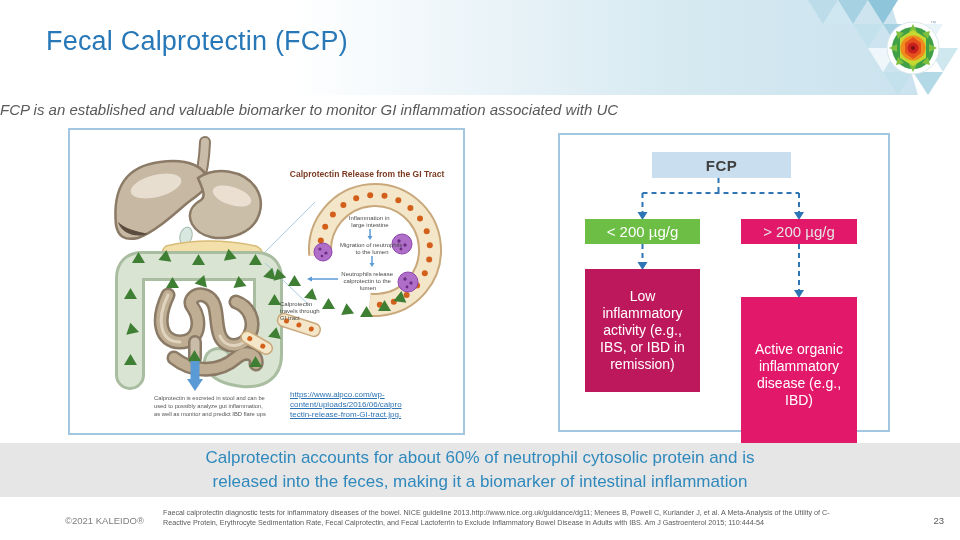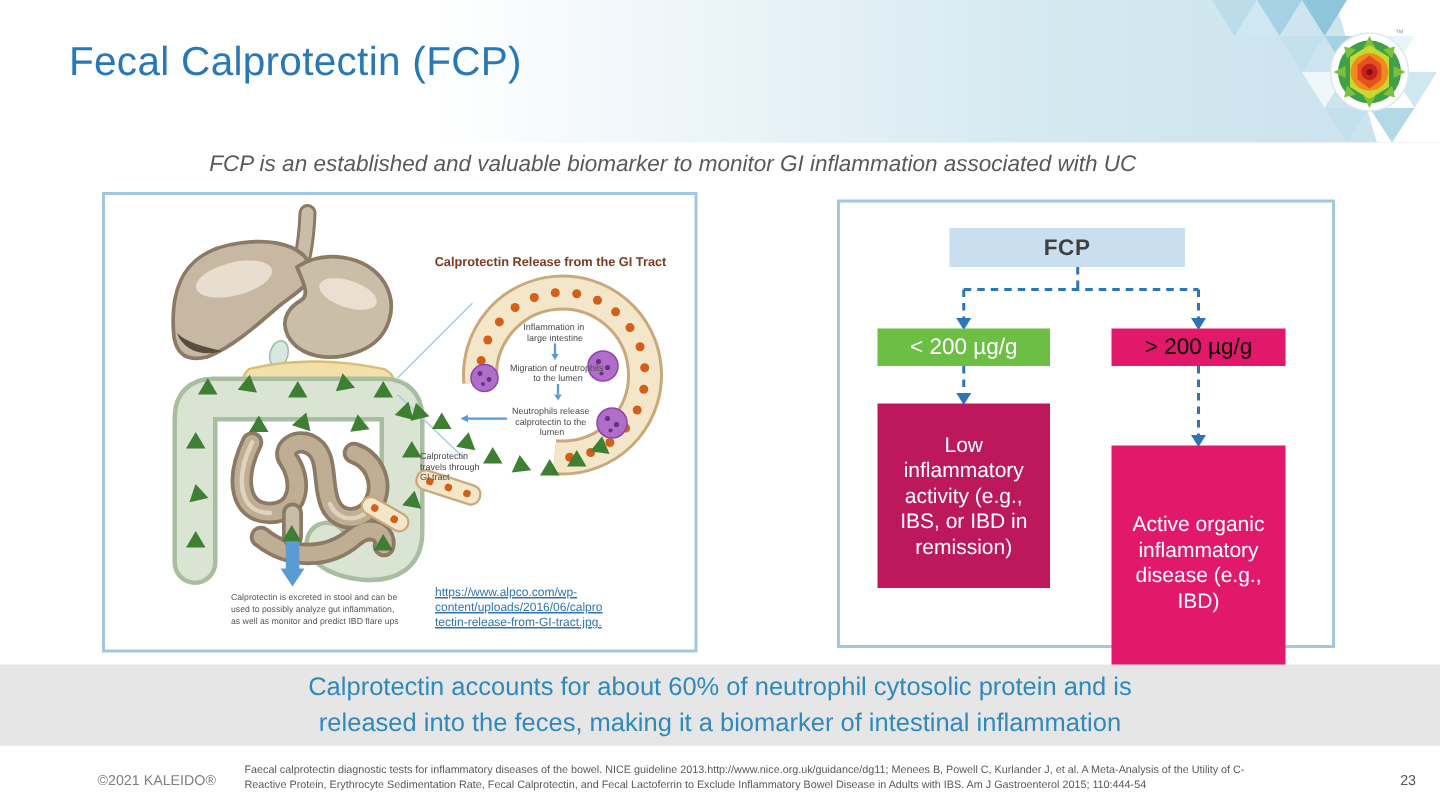--- a/index.html
+++ b/index.html
@@ -15,44 +15,44 @@
   }
   #mosaic { position:absolute; right:0; top:0; }
   #slide-title {
     position:absolute; left:33px; top:26px; font-size:27px; font-weight:400;
     color:#2878B8; letter-spacing:0.2px;margin-left:13px;
   }
   #logo-wrap { position:absolute; left:885px; top:20px; width:56px; height:56px; }
   #logo-tm { position:absolute; left:930px; top:20px; font-size:6px; color:#8aa7b5; }
   
   #subtitle {
-    position:absolute; left:0; top:101px; width:813px; text-align:center;
-    font-size:15px; font-style:italic; color:#595959;margin-left:42px;
+    position:absolute; left:0; top:101px; width:813px; text-align:left;
+    font-size:15px; font-style:italic; color:#595959;
   }
   
   #left-panel {
     position:absolute; left:68px; top:128px; width:397px; height:307px;
     border:2px solid #A3C7E0; background:#ffffff;padding-left:38px;
   }
   #illustration-link {
     position:absolute; left:220px; top:260px; width:150px;
     font-size:8px; line-height:10px; color:#2E74B5; text-decoration:underline; cursor:pointer;
   }
   #right-panel {
     position:absolute; left:558px; top:133px; width:332px; height:299px;
     border:2px solid #A3C7E0; background:#ffffff;
   }
   #connector-svg { position:absolute; left:0; top:0; width:332px; height:299px; }
   .fc-box { position:absolute; display:flex; align-items:center; justify-content:center; text-align:center; }
   #fcp-box {
-    left:73px; top:17px; width:157px; height:26px; background:#C9DFF0;
+    left:92px; top:17px; width:139px; height:26px; background:#C9DFF0;
     color:#404040; font-size:15px; font-weight:bold; letter-spacing:0.5px;
   }
   #low-threshold   { left:25px;  top:84px; width:115px; height:25px; background:#6CBE45; color:#fff; font-size:15px; }
-  #high-threshold  { left:181px; top:84px; width:116px; height:25px; background:#E2186B; color:#000000; font-size:15px; }
+  #high-threshold  { left:181px; top:84px; width:116px; height:25px; background:#E2186B; color:#e5e5e5; font-size:15px; }
   #low-outcome  { left:25px;  top:134px; width:115px; height:123px; background:#be185d; color:#fff; font-size:14px; line-height:17px; padding:4px; }
   #high-outcome { left:181px; top:162px; width:116px; height:156px; background:#E2186B; color:#fff; font-size:14px; line-height:17px; padding:4px; }
   
   #statement-band {
     position:absolute; left:0; top:443px; width:960px; height:54px; background:#E6E6E6;
     display:flex; flex-direction:column; align-items:center; justify-content:center;
   }
   .statement-line { font-size:17px; line-height:24px; color:#2F89BD; text-align:center; }
   
   #footer-copyright { position:absolute; left:65px; top:515px; font-size:9.5px; color:#7F7F7F; }

